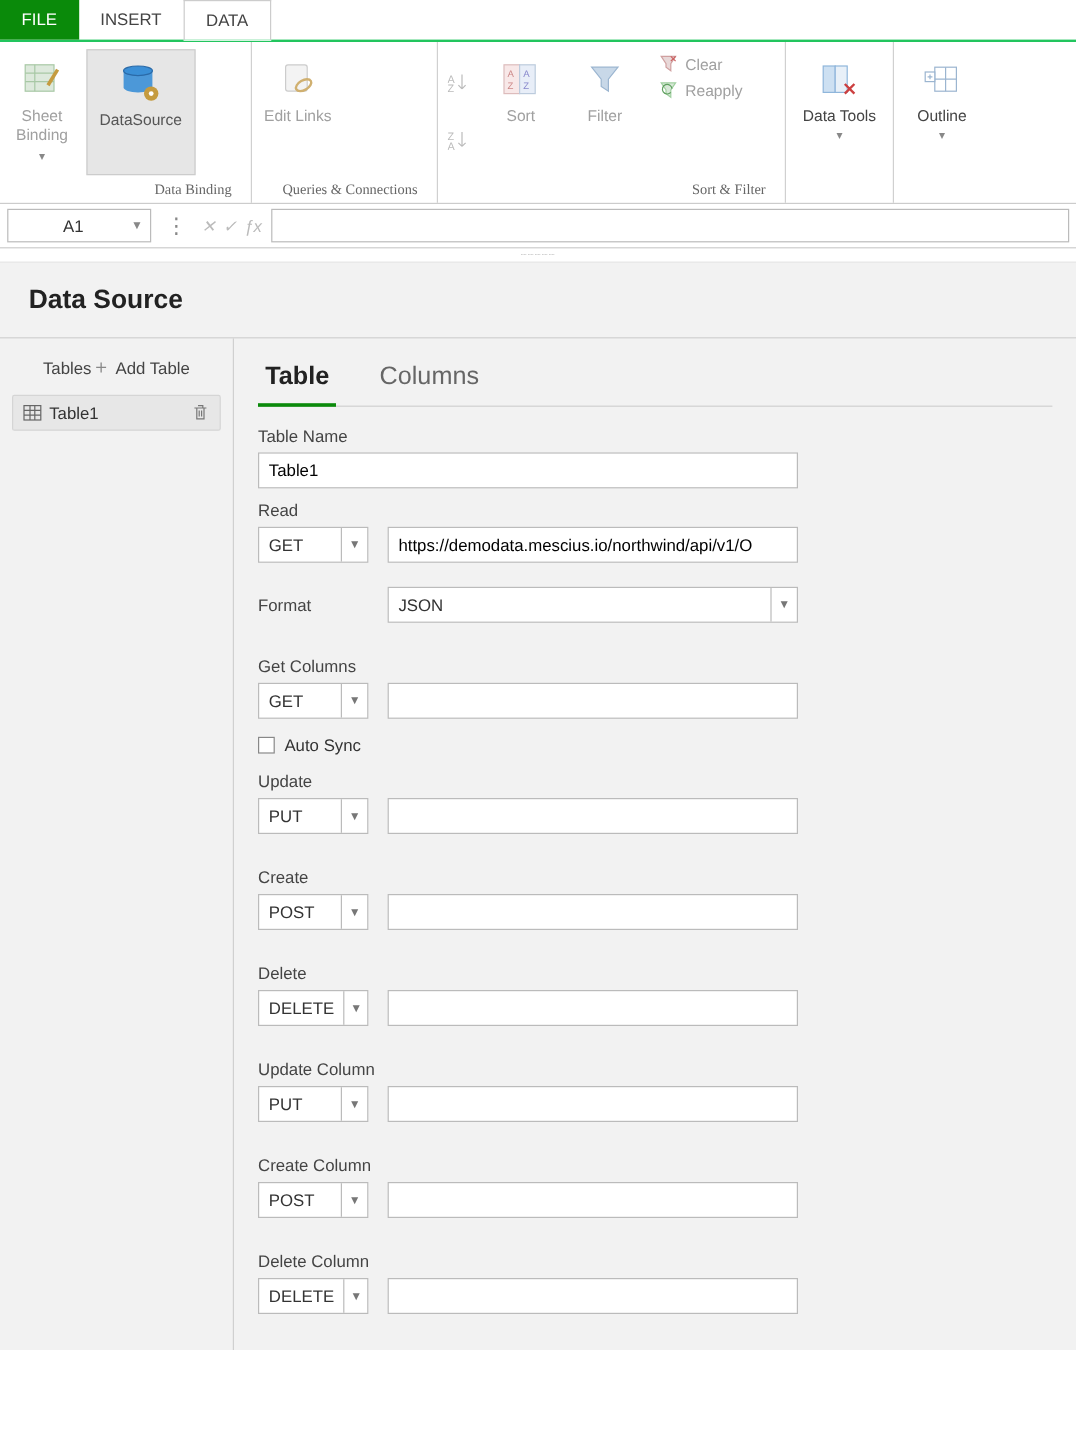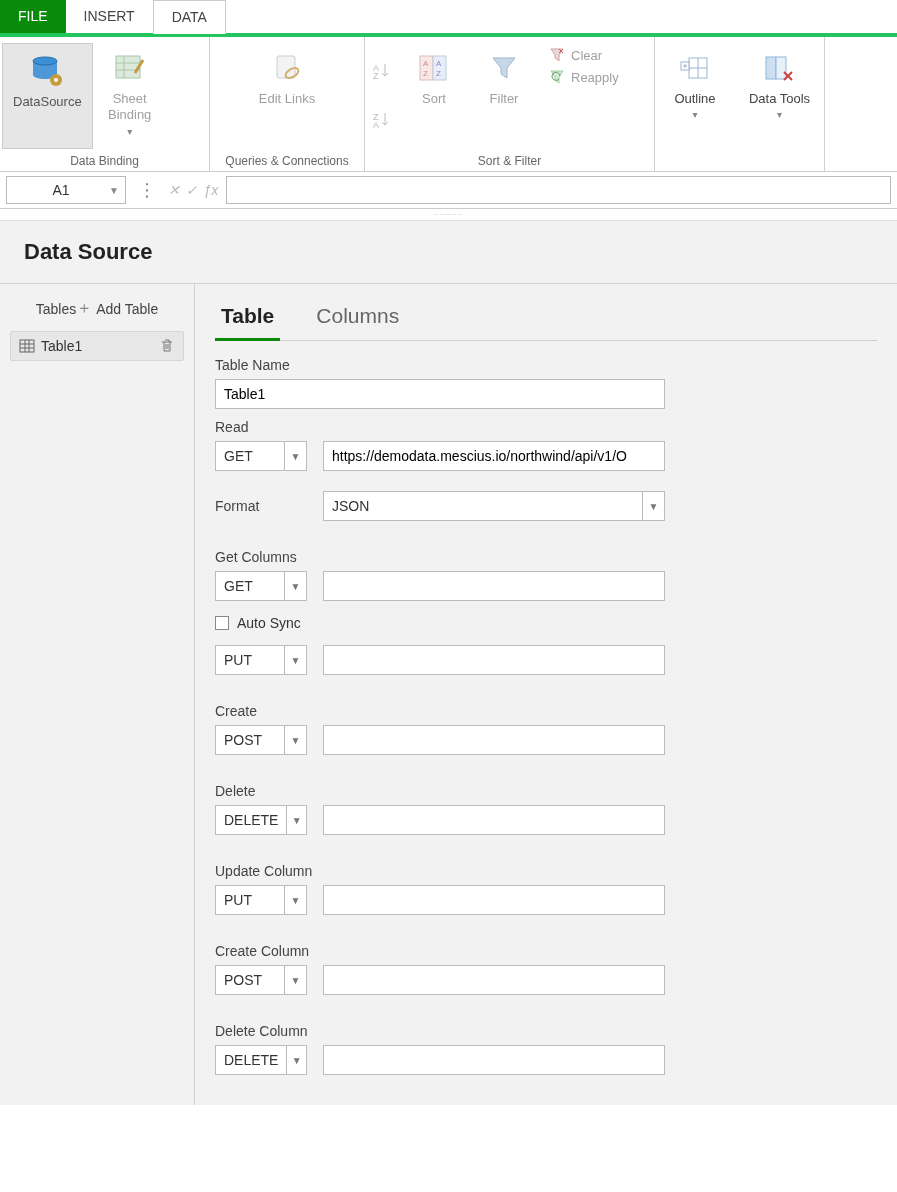--- a/index.html
+++ b/index.html
@@ -1,26 +1,26 @@
 <!DOCTYPE html>
 <html><head>
   <meta charset="utf-8">
   <style>
     * { box-sizing: border-box; margin: 0; padding: 0; }
     body { font-family: "Segoe UI", Arial, sans-serif; font-size: 14px; color: #333; background: #fff; }
 
-    .menubar { display: flex; border-bottom: 4px solid #22c55e; }
+    .menubar { display: flex; border-bottom: 2px solid #22c55e; }
     .menubar .tab { padding: 8px 18px; font-size: 14px; cursor: pointer; color: #444; }
     .menubar .tab.file { background: #0a8a0a; color: #fff; font-weight: 500; }
     .menubar .tab.active { border: 1px solid #ccc; border-bottom: 1px solid #fff; margin-bottom: -1px; }
 
     .ribbon { display: flex; border-bottom: 1px solid #ccc; min-height: 135px; }
     .ribbon-group { border-right: 1px solid #d0d0d0; display: flex; flex-direction: column; padding: 4px 0 0 0; }
     .ribbon-group-buttons { display: flex; flex: 1; }
-    .ribbon-group-label { text-align: center; font-size: 12px; color: #666; padding: 3px 0; }
+    .ribbon-group-label { text-align: right; font-size: 12px; color: #666; padding: 3px 16px; font-family: Liberation Serif, serif; }
 
     .rbtn { display: flex; flex-direction: column; align-items: center; justify-content: flex-start; padding: 6px 10px 4px 10px; cursor: pointer; min-width: 70px; }
     .rbtn.selected { background: #e6e6e6; border: 1px solid #ccc; margin: 2px; }
     .rbtn .ico { height: 42px; display:flex; align-items:center; justify-content:center; }
     .rbtn .lbl { font-size: 13px; color: #555; text-align: center; line-height: 1.25; margin-top: 2px;}
     .rbtn.disabled .lbl { color: #a0a0a0; }
 
     .ribbon-col { display: flex; flex-direction: column; justify-content: space-around; padding: 6px 8px; }
     .filter-side { display:flex; flex-direction:column; gap:6px; padding: 6px 10px; }
     .mini-item { display:flex; align-items:center; gap:6px; font-size:13px; color:#a0a0a0; }
@@ -70,51 +70,51 @@
 <div class="menubar">
   <div class="tab file">FILE</div>
   <div class="tab">INSERT</div>
   <div class="tab active">DATA</div>
 </div>
 
 <div class="ribbon">
 
   <div class="ribbon-group" style="width:210px;">
     <div class="ribbon-group-buttons">
+      <div class="rbtn disabled caret-down">
+        <div class="ico">
+          <svg width="34" height="30" viewBox="0 0 34 30">
+            <rect x="3" y="3" width="24" height="22" fill="#dde9dc" stroke="#a8c8a5"></rect>
+            <line x1="3" y1="10" x2="27" y2="10" stroke="#a8c8a5"></line>
+            <line x1="3" y1="17" x2="27" y2="17" stroke="#a8c8a5"></line>
+            <line x1="11" y1="3" x2="11" y2="25" stroke="#a8c8a5"></line>
+            <path d="M22 20 L30 7" stroke="#c59b3f" stroke-width="3"></path>
+          </svg>
+        </div>
+        <div class="lbl" style="white-space:pre-line;">Sheet
+Binding</div>
+      </div>
       <div class="rbtn selected">
         <div class="ico">
           <svg width="34" height="34" viewBox="0 0 34 34">
             <ellipse cx="15" cy="7" rx="12" ry="4" fill="#3b8fd6"></ellipse>
             <path d="M3 7v14c0 2.2 5.4 4 12 4s12-1.8 12-4V7" fill="#3b8fd6" opacity="0.9"></path>
             <ellipse cx="15" cy="7" rx="12" ry="4" fill="none" stroke="#2a6aa8" stroke-width="1"></ellipse>
             <circle cx="26" cy="26" r="6" fill="#c59b3f"></circle>
             <circle cx="26" cy="26" r="2" fill="#fff"></circle>
           </svg>
         </div>
         <div class="lbl">DataSource</div>
       </div>
-      <div class="rbtn disabled caret-down">
-        <div class="ico">
-          <svg width="34" height="30" viewBox="0 0 34 30">
-            <rect x="3" y="3" width="24" height="22" fill="#dde9dc" stroke="#a8c8a5"></rect>
-            <line x1="3" y1="10" x2="27" y2="10" stroke="#a8c8a5"></line>
-            <line x1="3" y1="17" x2="27" y2="17" stroke="#a8c8a5"></line>
-            <line x1="11" y1="3" x2="11" y2="25" stroke="#a8c8a5"></line>
-            <path d="M22 20 L30 7" stroke="#c59b3f" stroke-width="3"></path>
-          </svg>
-        </div>
-        <div class="lbl" style="white-space:pre-line;">Sheet
-Binding</div>
-      </div>
     </div>
     <div class="ribbon-group-label">Data Binding</div>
   </div>
 
   <div class="ribbon-group" style="width:155px;">
-    <div class="ribbon-group-buttons" style="justify-content:center;">
+    <div class="ribbon-group-buttons" style="">
       <div class="rbtn disabled">
         <div class="ico">
           <svg width="30" height="30" viewBox="0 0 30 30">
             <rect x="5" y="3" width="18" height="22" rx="2" fill="#f3f3f3" stroke="#ccc"></rect>
             <ellipse cx="20" cy="20" rx="7" ry="4" transform="rotate(-30 20 20)" fill="none" stroke="#d0b070" stroke-width="2"></ellipse>
           </svg>
         </div>
         <div class="lbl">Edit Links</div>
       </div>
     </div>
@@ -169,50 +169,50 @@
               <path d="M2 2h12l-4 6v6l-4-3v-3z" fill="#d8e8d8" stroke="#a0d0a0"></path>
               <path d="M10 10a4 4 0 1 1 1-3" fill="none" stroke="#60a060"></path>
             </svg>
           <span>Reapply</span>
         </div>
       </div>
     </div>
     <div class="ribbon-group-label">Sort &amp; Filter</div>
   </div>
 
+  <div class="ribbon-group" style="width:90px;">
+    <div class="ribbon-group-buttons" style="justify-content:center;">
+      <div class="rbtn caret-down">
+        <div class="ico">
+            <svg width="32" height="28">
+              <rect x="2" y="3" width="10" height="22" fill="#cde0f2" stroke="#8fb6db"></rect>
+              <rect x="12" y="3" width="10" height="22" fill="#e8f0f8" stroke="#8fb6db"></rect>
+              <path d="M20 18l8 8m0-8l-8 8" stroke="#cc4040" stroke-width="2"></path>
+            </svg>
+          </div>
+        <div class="lbl" style="color:#444;">Data Tools</div>
+      </div>
+    </div>
+    <div class="ribbon-group-label">&nbsp;</div>
+  </div>
+
   <div class="ribbon-group" style="width:80px; border-right:none;">
     <div class="ribbon-group-buttons" style="justify-content:center;">
       <div class="rbtn caret-down">
         <div class="ico">
             <svg width="32" height="28">
               <rect x="10" y="4" width="18" height="20" fill="none" stroke="#9bb5d0"></rect>
               <line x1="10" y1="14" x2="28" y2="14" stroke="#9bb5d0"></line>
               <line x1="19" y1="4" x2="19" y2="24" stroke="#9bb5d0"></line>
               <rect x="2" y="8" width="8" height="8" fill="#fff" stroke="#9bb5d0"></rect>
               <line x1="4" y1="12" x2="8" y2="12" stroke="#9bb5d0"></line>
               <line x1="6" y1="10" x2="6" y2="14" stroke="#9bb5d0"></line>
             </svg>
           </div>
         <div class="lbl" style="color:#444;">Outline</div>
-      </div>
-    </div>
-    <div class="ribbon-group-label">&nbsp;</div>
-  </div>
-
-  <div class="ribbon-group" style="width:90px;">
-    <div class="ribbon-group-buttons" style="justify-content:center;">
-      <div class="rbtn caret-down">
-        <div class="ico">
-            <svg width="32" height="28">
-              <rect x="2" y="3" width="10" height="22" fill="#cde0f2" stroke="#8fb6db"></rect>
-              <rect x="12" y="3" width="10" height="22" fill="#e8f0f8" stroke="#8fb6db"></rect>
-              <path d="M20 18l8 8m0-8l-8 8" stroke="#cc4040" stroke-width="2"></path>
-            </svg>
-          </div>
-        <div class="lbl" style="color:#444;">Data Tools</div>
       </div>
     </div>
     <div class="ribbon-group-label">&nbsp;</div>
   </div>
 
 </div>
 
 <div class="formula-bar">
   <div class="cell-ref-box">
     <span style="margin:0 auto;">A1</span>
@@ -293,20 +293,21 @@
             <span class="arrow">▼</span>
           </div>
         <input class="text-input url-input" value="" style="">
       </div>
 
       <div class="checkbox-row">
         <div class="checkbox-box"></div>
         <span>Auto Sync</span>
       </div>
 
+      <label class="form-label">Update</label>
       <div class="row">
         <div class="select-box">
             <span class="val">PUT</span>
             <span class="arrow">▼</span>
           </div>
         <input class="text-input url-input" value="" style="">
       </div>
 
       <label class="form-label" style="margin-top:28px;">Create</label>
       <div class="row">

